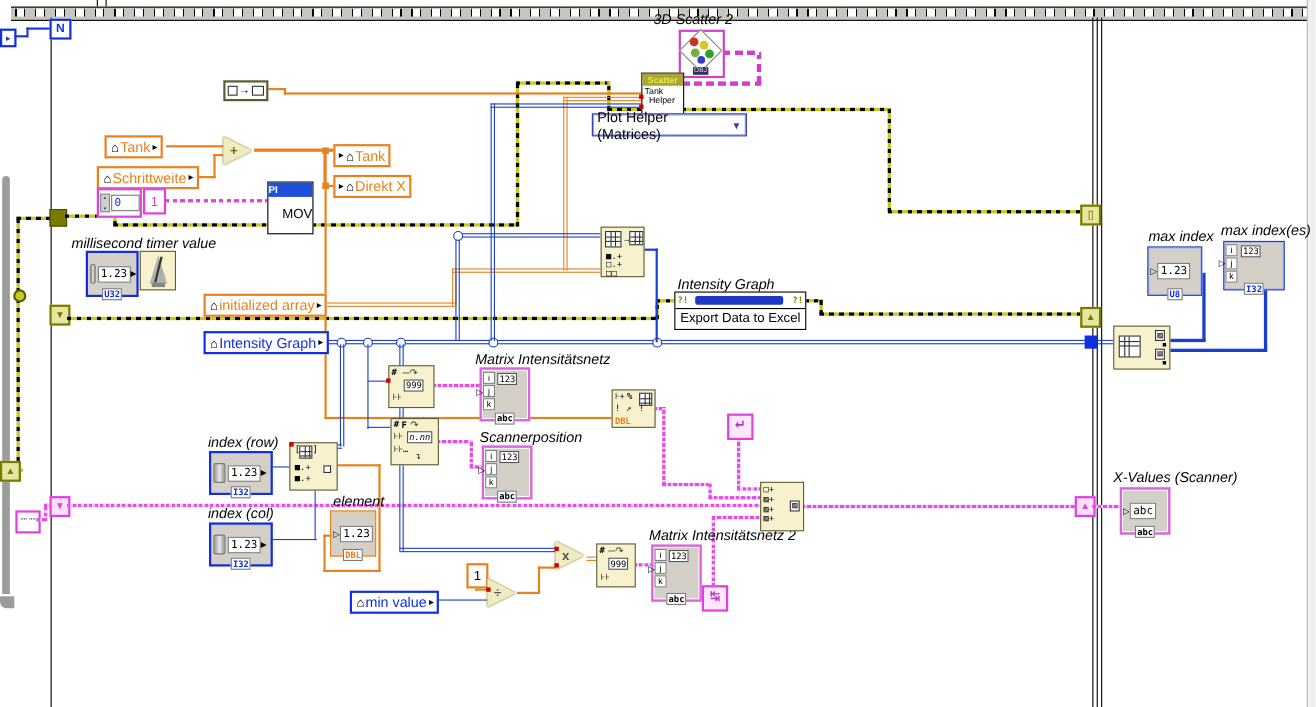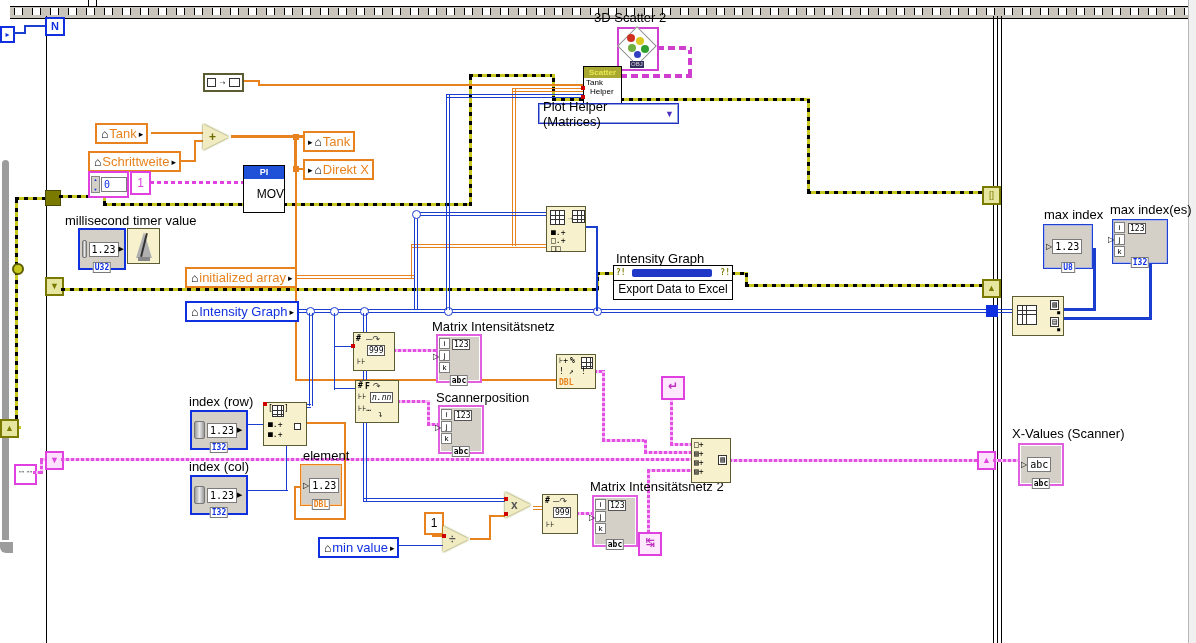--- a/index.html
+++ b/index.html
@@ -1,19 +1,19 @@
 <!DOCTYPE html>
 <html><head>
 <meta charset="utf-8">
 <style>
   html,body{margin:0;padding:0;background:#fff;}
   #bd{position:relative;width:1196px;height:643px;background:#fff;overflow:hidden;
       font-family:"Liberation Sans","DejaVu Sans",sans-serif;}
   .abs{position:absolute;}
-  .lbl{position:absolute;font-size:13px;color:#000;white-space:nowrap;line-height:14px;}
+  .lbl{position:absolute;font-size:13px;color:#000;white-space:nowrap;line-height:14px;font-style:italic;}
   
   .wh{position:absolute;height:2px;}
   .wv{position:absolute;width:2px;}
   .o{background:#e8821e;}
   .b{background:#1a3fd0;}
   .bk{background:#1a3fd0;height:3px;}
   
   .eh{position:absolute;height:3px;background:repeating-linear-gradient(90deg,#000 0 4px,#c8c81e 4px 9px);}
   .ev{position:absolute;width:3px;background:repeating-linear-gradient(0deg,#000 0 4px,#c8c81e 4px 9px);}
   
@@ -251,21 +251,21 @@
   <div class="abs" style="left:88px;top:171px;width:37px;height:23px;border:2px solid #e040e0;background:#fff;display:flex;align-items:center;">
     <div style="width:7px;height:15px;margin:0 1px;background:#d4d0c8;border:1px solid #888;display:flex;flex-direction:column;align-items:center;justify-content:space-between;font-size:4px;color:#1030e0;">
         <span>▲</span>
         <span>▼</span>
       </div>
     <div class="disp" style="flex:1;color:#1030e0;">0</div>
   </div>
   <div class="abs" style="left:130px;top:171px;width:17px;height:20px;border:2px solid #e040e0;background:#fff;color:#e040e0;font-size:12px;text-align:center;line-height:20px;">1</div>
 
   <div class="abs" style="left:243px;top:165px;width:40px;height:46px;border:1px solid #000;background:#fff;">
-    <div style="height:13px;background:#1e50d8;color:#fff;font-size:9px;font-weight:bold;text-align:center;line-height:13px;">PI</div>
+    <div style="height:13px;background:#1e50d8;color:#fff;font-size:9px;font-weight:bold;line-height:13px;">PI</div>
     <div style="font-size:12px;text-align:right;line-height:30px;color:#000;">MOV</div>
   </div>
 
   <div class="abs" style="left:203px;top:73px;width:37px;height:15px;background:#fff;border:2px solid #5c5c33;display:flex;align-items:center;justify-content:space-around;">
     <span style="width:7px;height:7px;border:1px solid #333;background:#fff;"></span>
     <span style="font-size:7px;color:#333;">⇢</span>
     <span style="width:9px;height:7px;border:1px solid #333;background:#fff;"></span>
   </div>
 
   <div class="local or" style="left:303px;top:131px;">

